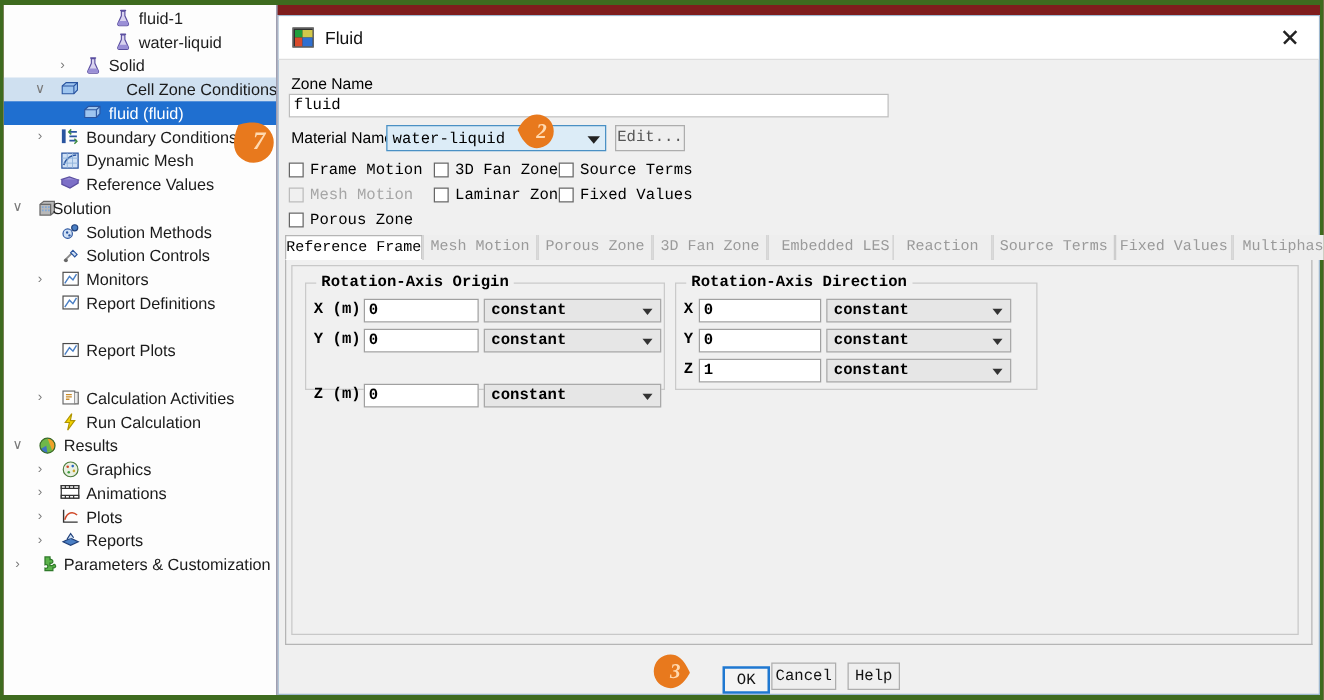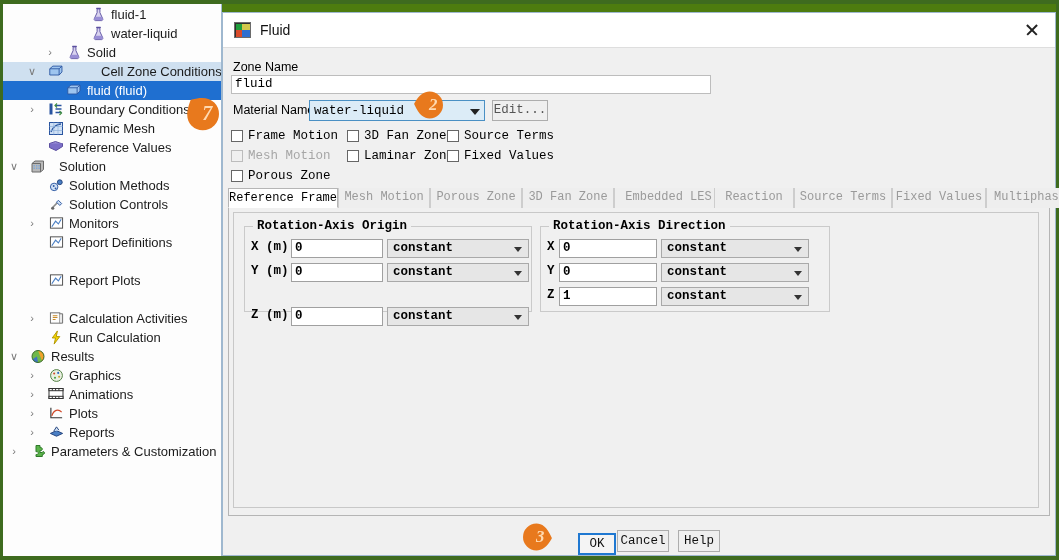--- a/index.html
+++ b/index.html
@@ -5,21 +5,21 @@
   html,body{margin:0;padding:0;}
   body{
     width:1059px;height:560px;overflow:hidden;
     background:#ffffff;
     font-family:"Liberation Sans", sans-serif;
     font-size:12px;color:#000;
   }
   #root{position:relative;width:1059px;height:560px;box-sizing:border-box;
         border-top:4px solid #3e6b1f;border-bottom:4px solid #3e6b1f;
         border-left:3px solid #3e6b1f;border-right:3px solid #3e6b1f;
-        background:#4d7c0f;}
+        background:#7f1d1d;}
 
   
   #tree-panel{position:absolute;left:0;top:0;width:218px;height:552px;
      background:#fdfdfd;overflow:hidden;}
   #tree-panel-border{position:absolute;left:218px;top:0;width:1px;height:552px;background:#9fb8cf;}
   .tree-row{position:relative;height:19px;line-height:19px;white-space:nowrap;
       font-family:"Liberation Sans", sans-serif;font-size:13px;color:#1b1b1b;}
   .tree-row .twisty{position:absolute;width:14px;text-align:center;color:#7a7a7a;font-size:11px;line-height:19px;}
   .tree-row .ico{position:absolute;width:18px;text-align:center;line-height:19px;}
   .tree-row .lbl{position:absolute;line-height:19px;}
@@ -193,21 +193,21 @@
       </div>
       <div class="tree-row" style="position: absolute; left: 0px; top: 153px; width: 218px;">
         <span class="twisty" style="left: 4px;">∨</span>
         <span class="ico" style="left: 26px;">
           <svg class="i" width="16" height="15" viewBox="0 0 16 15">
             <path d="M2 4.5L5 2h8.5v8.5L10.5 13H2z" fill="#b9b9b9" stroke="#6a6a6a"></path>
             <path d="M2 4.5h8.5V13" stroke="#6a6a6a" fill="none"></path>
             <path d="M3.5 6h1.4v1.4H3.5zM6 6h1.4v1.4H6zM8.4 6h1.4v1.4H8.4zM3.5 8.6h1.4V10H3.5zM6 8.6h1.4V10H6zM8.4 8.6h1.4V10H8.4z" fill="#7fa8d8"></path>
           </svg>
         </span>
-        <span class="lbl" style="left: 56px;">Solution</span>
+        <span class="lbl" style="left: 39px;">Solution</span>
       </div>
       <div class="tree-row" style="position: absolute; left: 0px; top: 172px; width: 218px;">
         <span class="ico" style="left: 44px;">
           <svg class="i" width="15" height="15" viewBox="0 0 16 16">
             <circle cx="5.5" cy="9.5" r="4" fill="#cfe0f5" stroke="#2a55a0"></circle>
             <circle cx="11.5" cy="4.5" r="2.6" fill="#4a7fc4" stroke="#20407a"></circle>
             <circle cx="5" cy="8.5" r="1" fill="#2a55a0"></circle>
             <circle cx="7" cy="11" r="1" fill="#2a55a0"></circle>
           </svg>
         </span>

